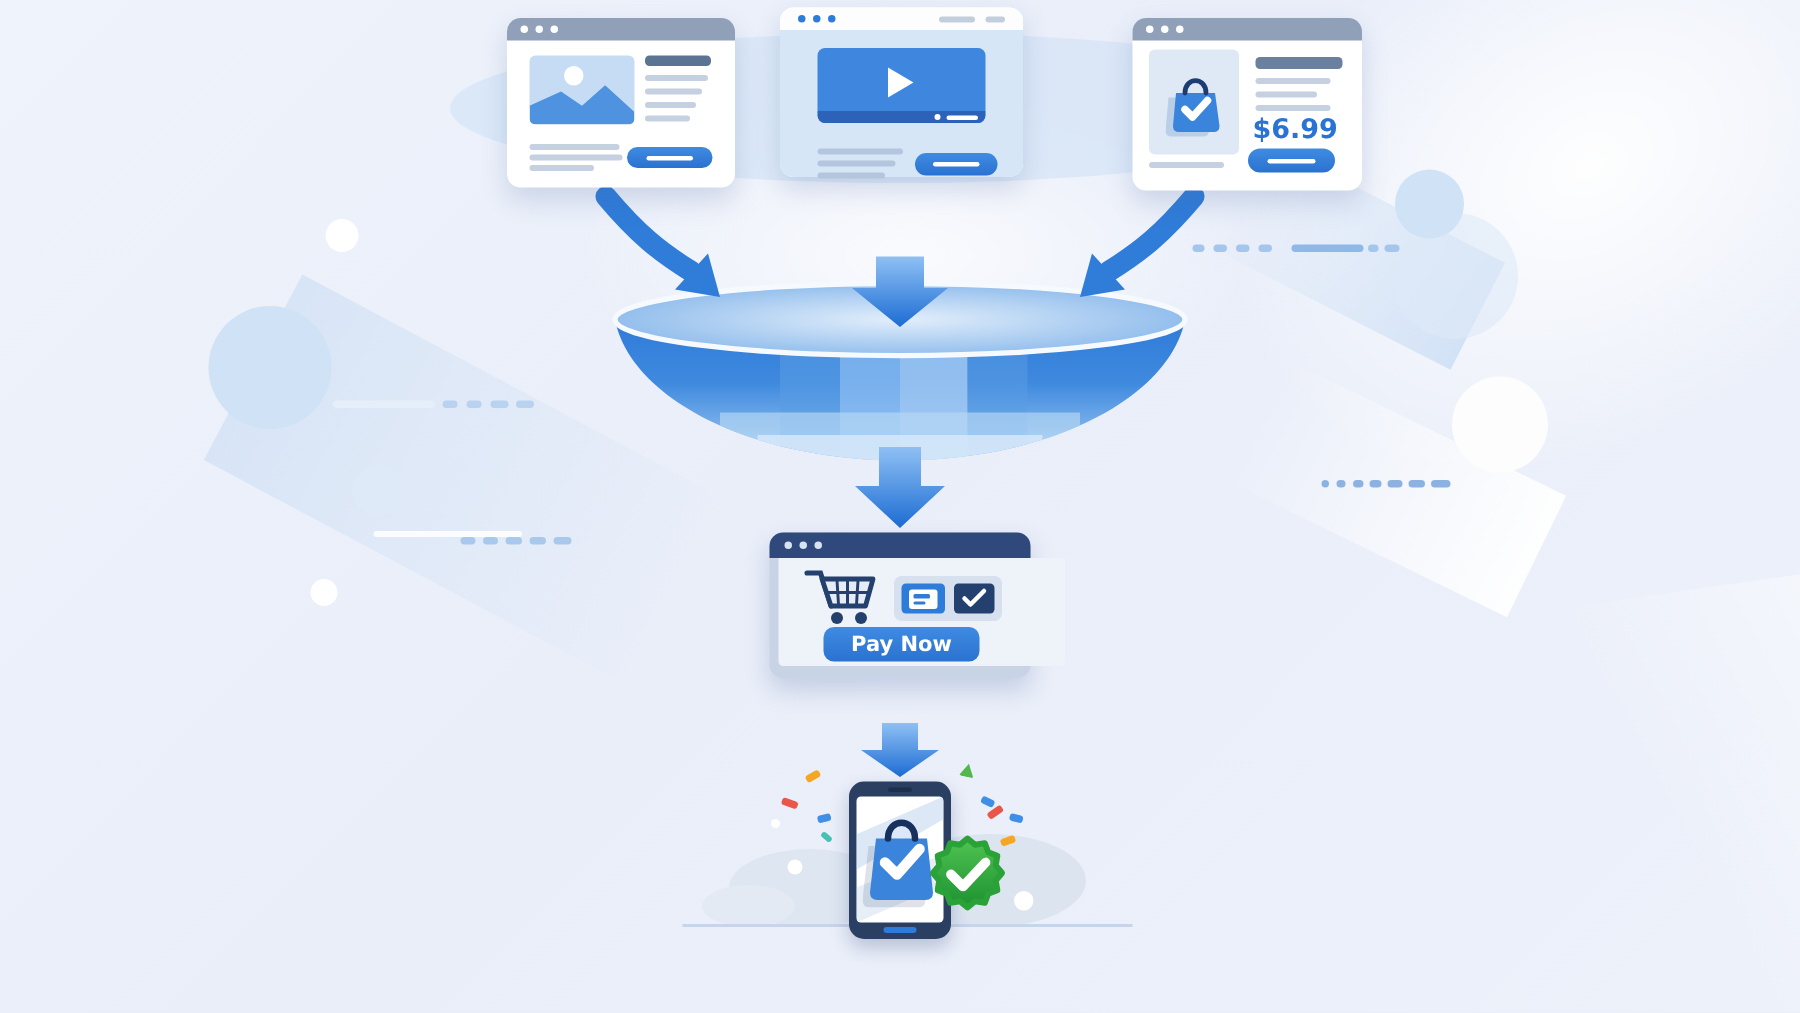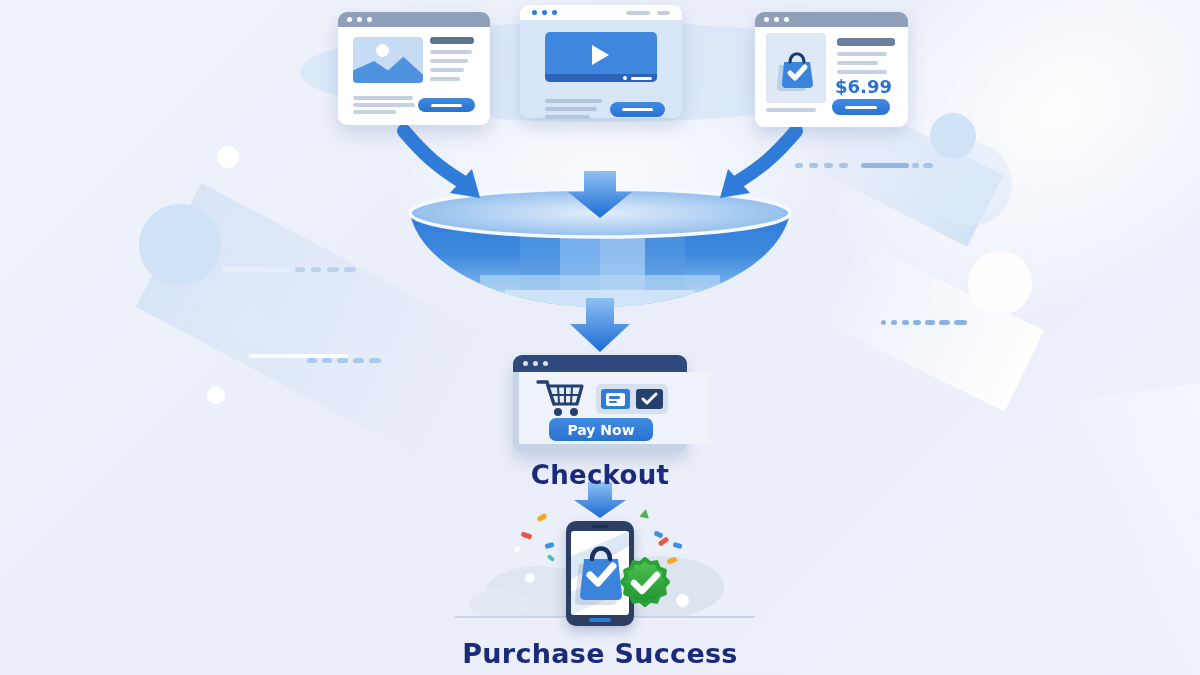--- a/index.html
+++ b/index.html
@@ -238,21 +238,20 @@
               <polyline points="7,10 11,14 20,5" fill="none" stroke="#fff" stroke-width="3" stroke-linecap="round" stroke-linejoin="round"></polyline>
             </svg>
         </div>
       </div>
       <div class="abs pillbtn" style="left:30px;top:46px;width:104px;height:23px;border-radius:7px;">
         <span style="color:#fff;font-size:14px;font-weight:600;">Pay Now</span>
       </div>
     </div>
   </div>
 
-  <div class="flow-label" style="top:460px;font-size:26px;">Checkout</div>
 
   <div class="abs" style="left:0;top:0;width:1200px;height:675px;pointer-events:none;">
     <div class="abs" style="left:486px;top:566px;width:108px;height:52px;border-radius:50%;background:#dee6f1;"></div>
     <div class="abs" style="left:596px;top:556px;width:128px;height:62px;border-radius:50%;background:#dce4f0;"></div>
     <div class="abs" style="left:468px;top:590px;width:62px;height:28px;border-radius:50%;background:#e3eaf4;"></div>
     <div class="circle" style="left:525px;top:573px;width:10px;height:10px;background:#fff;"></div>
     <div class="circle" style="left:676px;top:594px;width:13px;height:13px;background:#fff;"></div>
     <div class="abs" style="left:455px;top:616px;width:300px;height:2px;background:#c8d4e8;"></div>
 
     <div>
@@ -288,15 +287,14 @@
         <linearGradient id="ggrad" x1="0" y1="0" x2="0" y2="1">
           <stop offset="0" stop-color="#4fc351"></stop>
             <stop offset="1" stop-color="#1d9130"></stop>
         </linearGradient>
       </defs>
       <polygon points="51,28 46.8,33.1 47.9,39.5 41.8,41.8 39.5,47.9 33.1,46.8 28,51 22.9,46.8 16.5,47.9 14.2,41.8 8.1,39.5 9.2,33.1 5,28 9.2,22.9 8.1,16.5 14.2,14.2 16.5,8.1 22.9,9.2 28,5 33.1,9.2 39.5,8.1 41.8,14.2 47.9,16.5 46.8,22.9" fill="url(#ggrad)" stroke="#2aa237" stroke-width="4" stroke-linejoin="round"></polygon>
       <polyline points="17,29 25,37 40,21" fill="none" stroke="#fff" stroke-width="6.5" stroke-linecap="round" stroke-linejoin="round"></polyline>
     </svg>
   </div>
 
-  <div class="flow-label" style="top:638px;font-size:27px;">Purchase Success</div>
 
 </div>
 
 </body></html>

